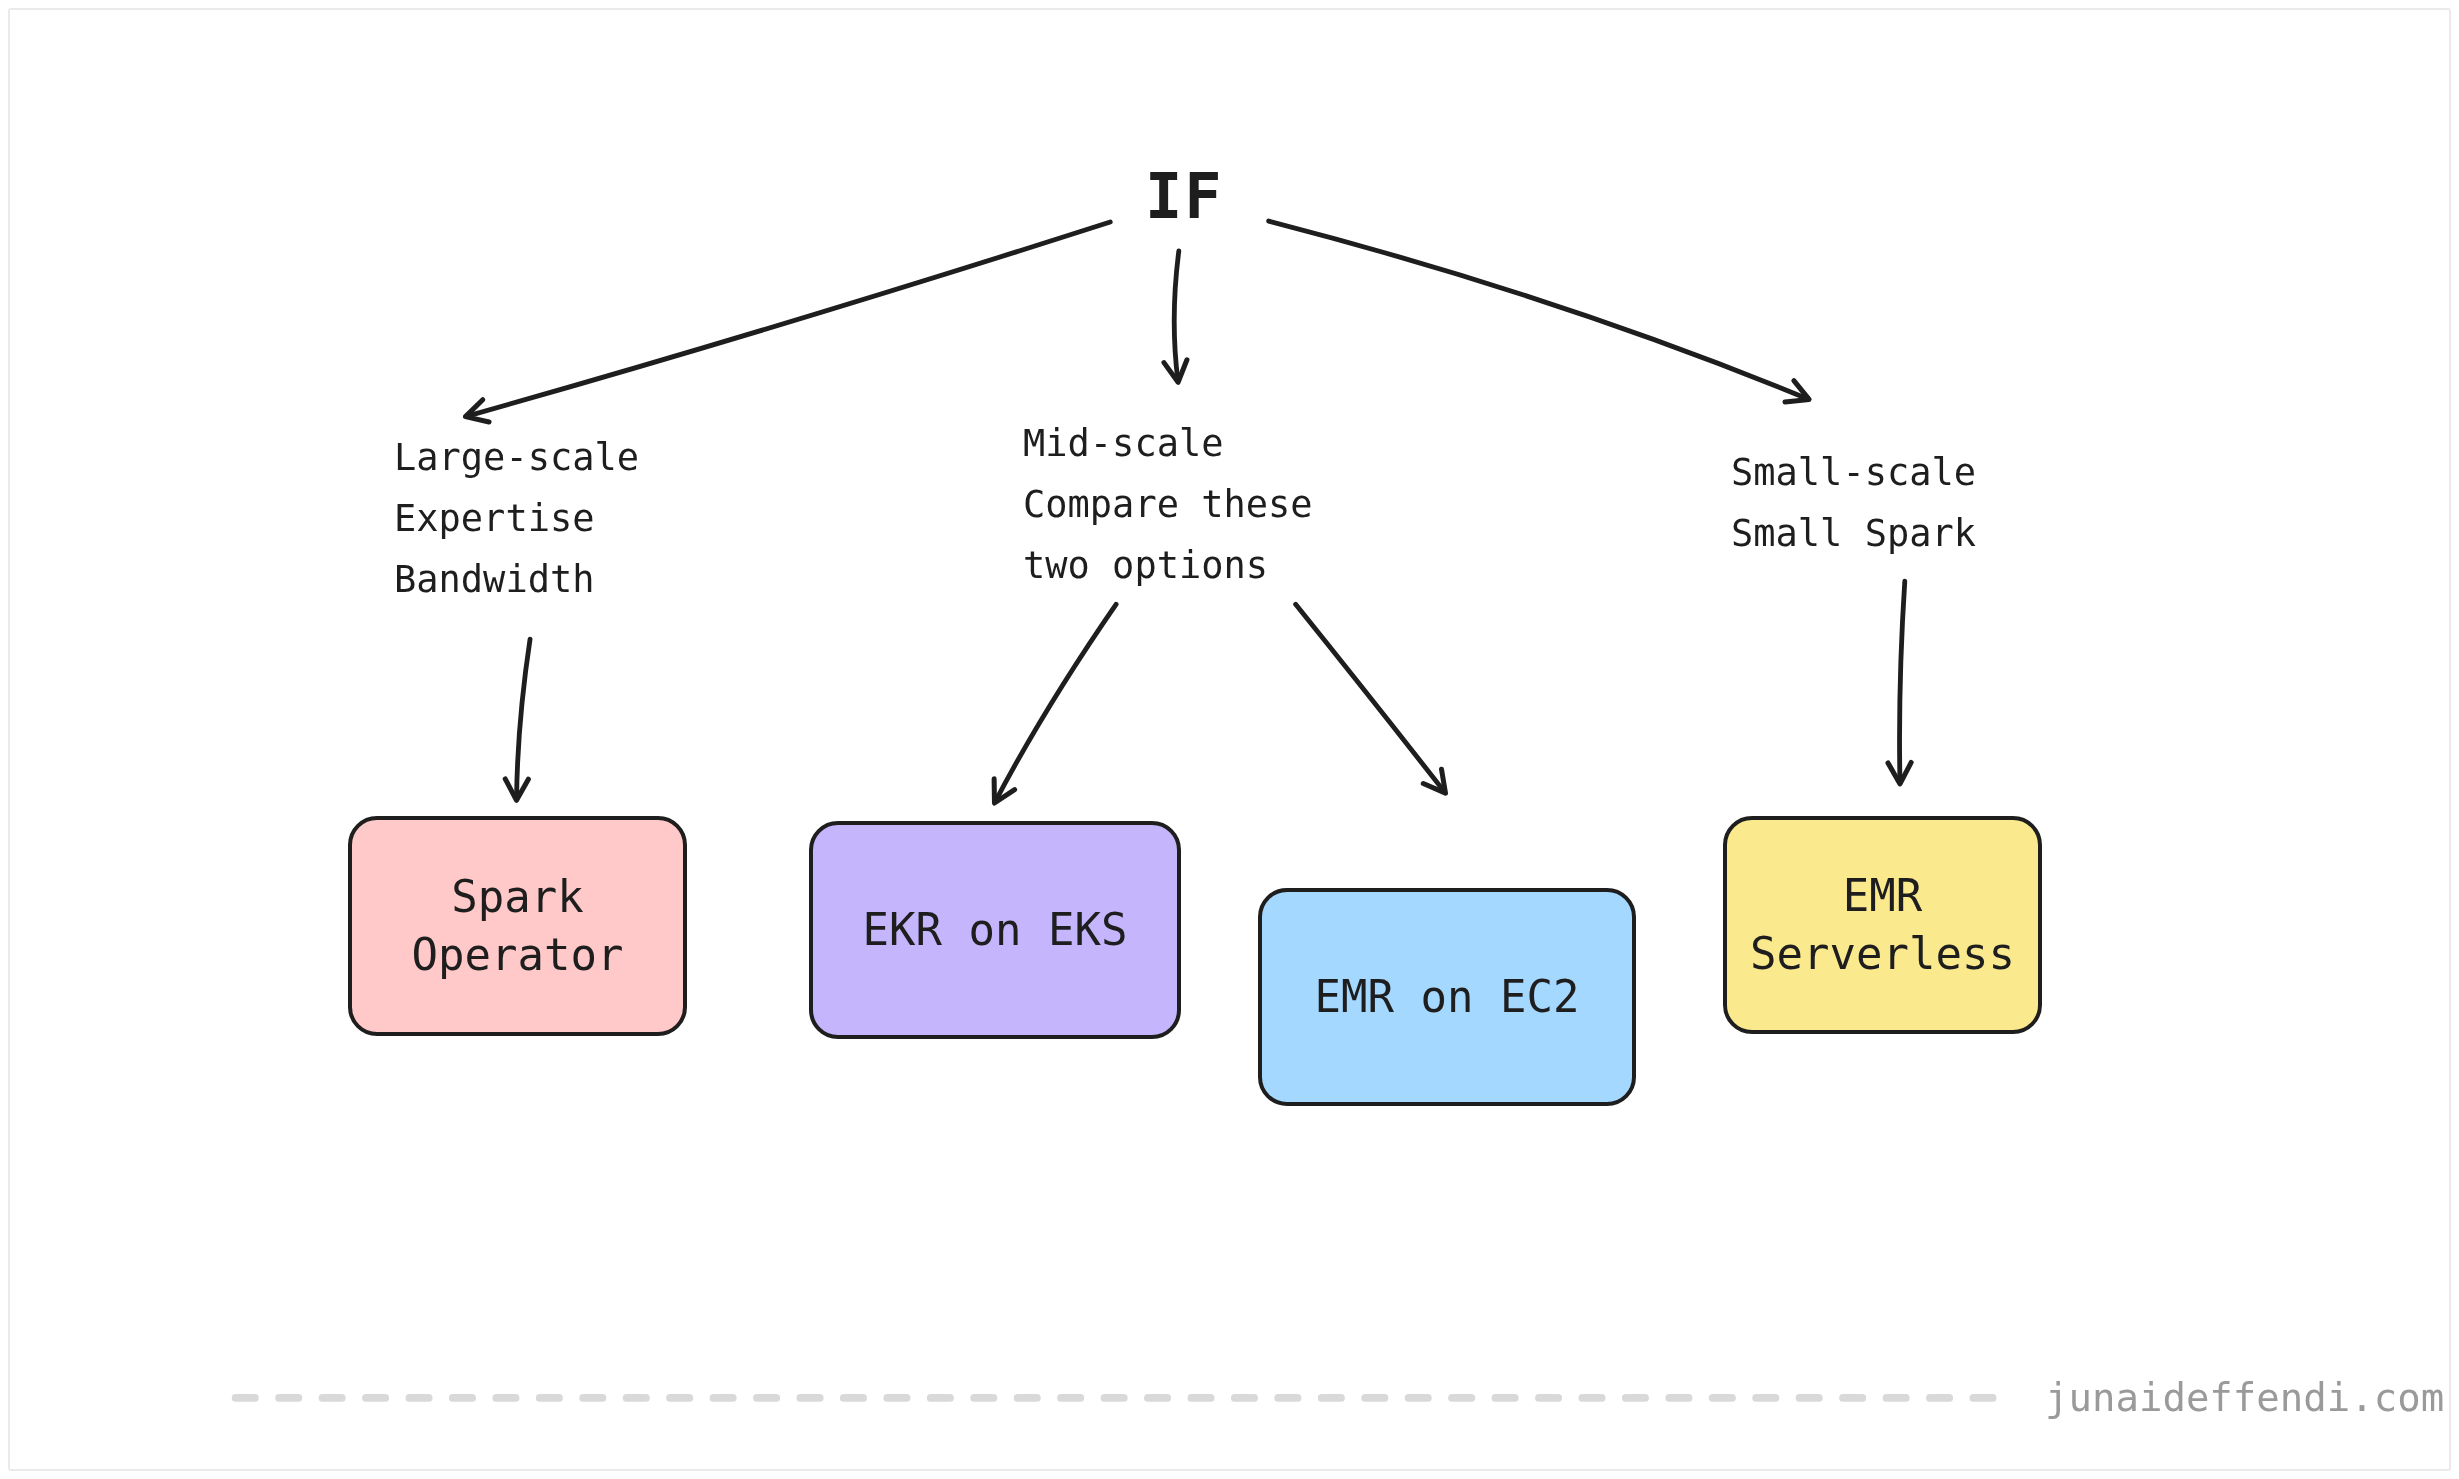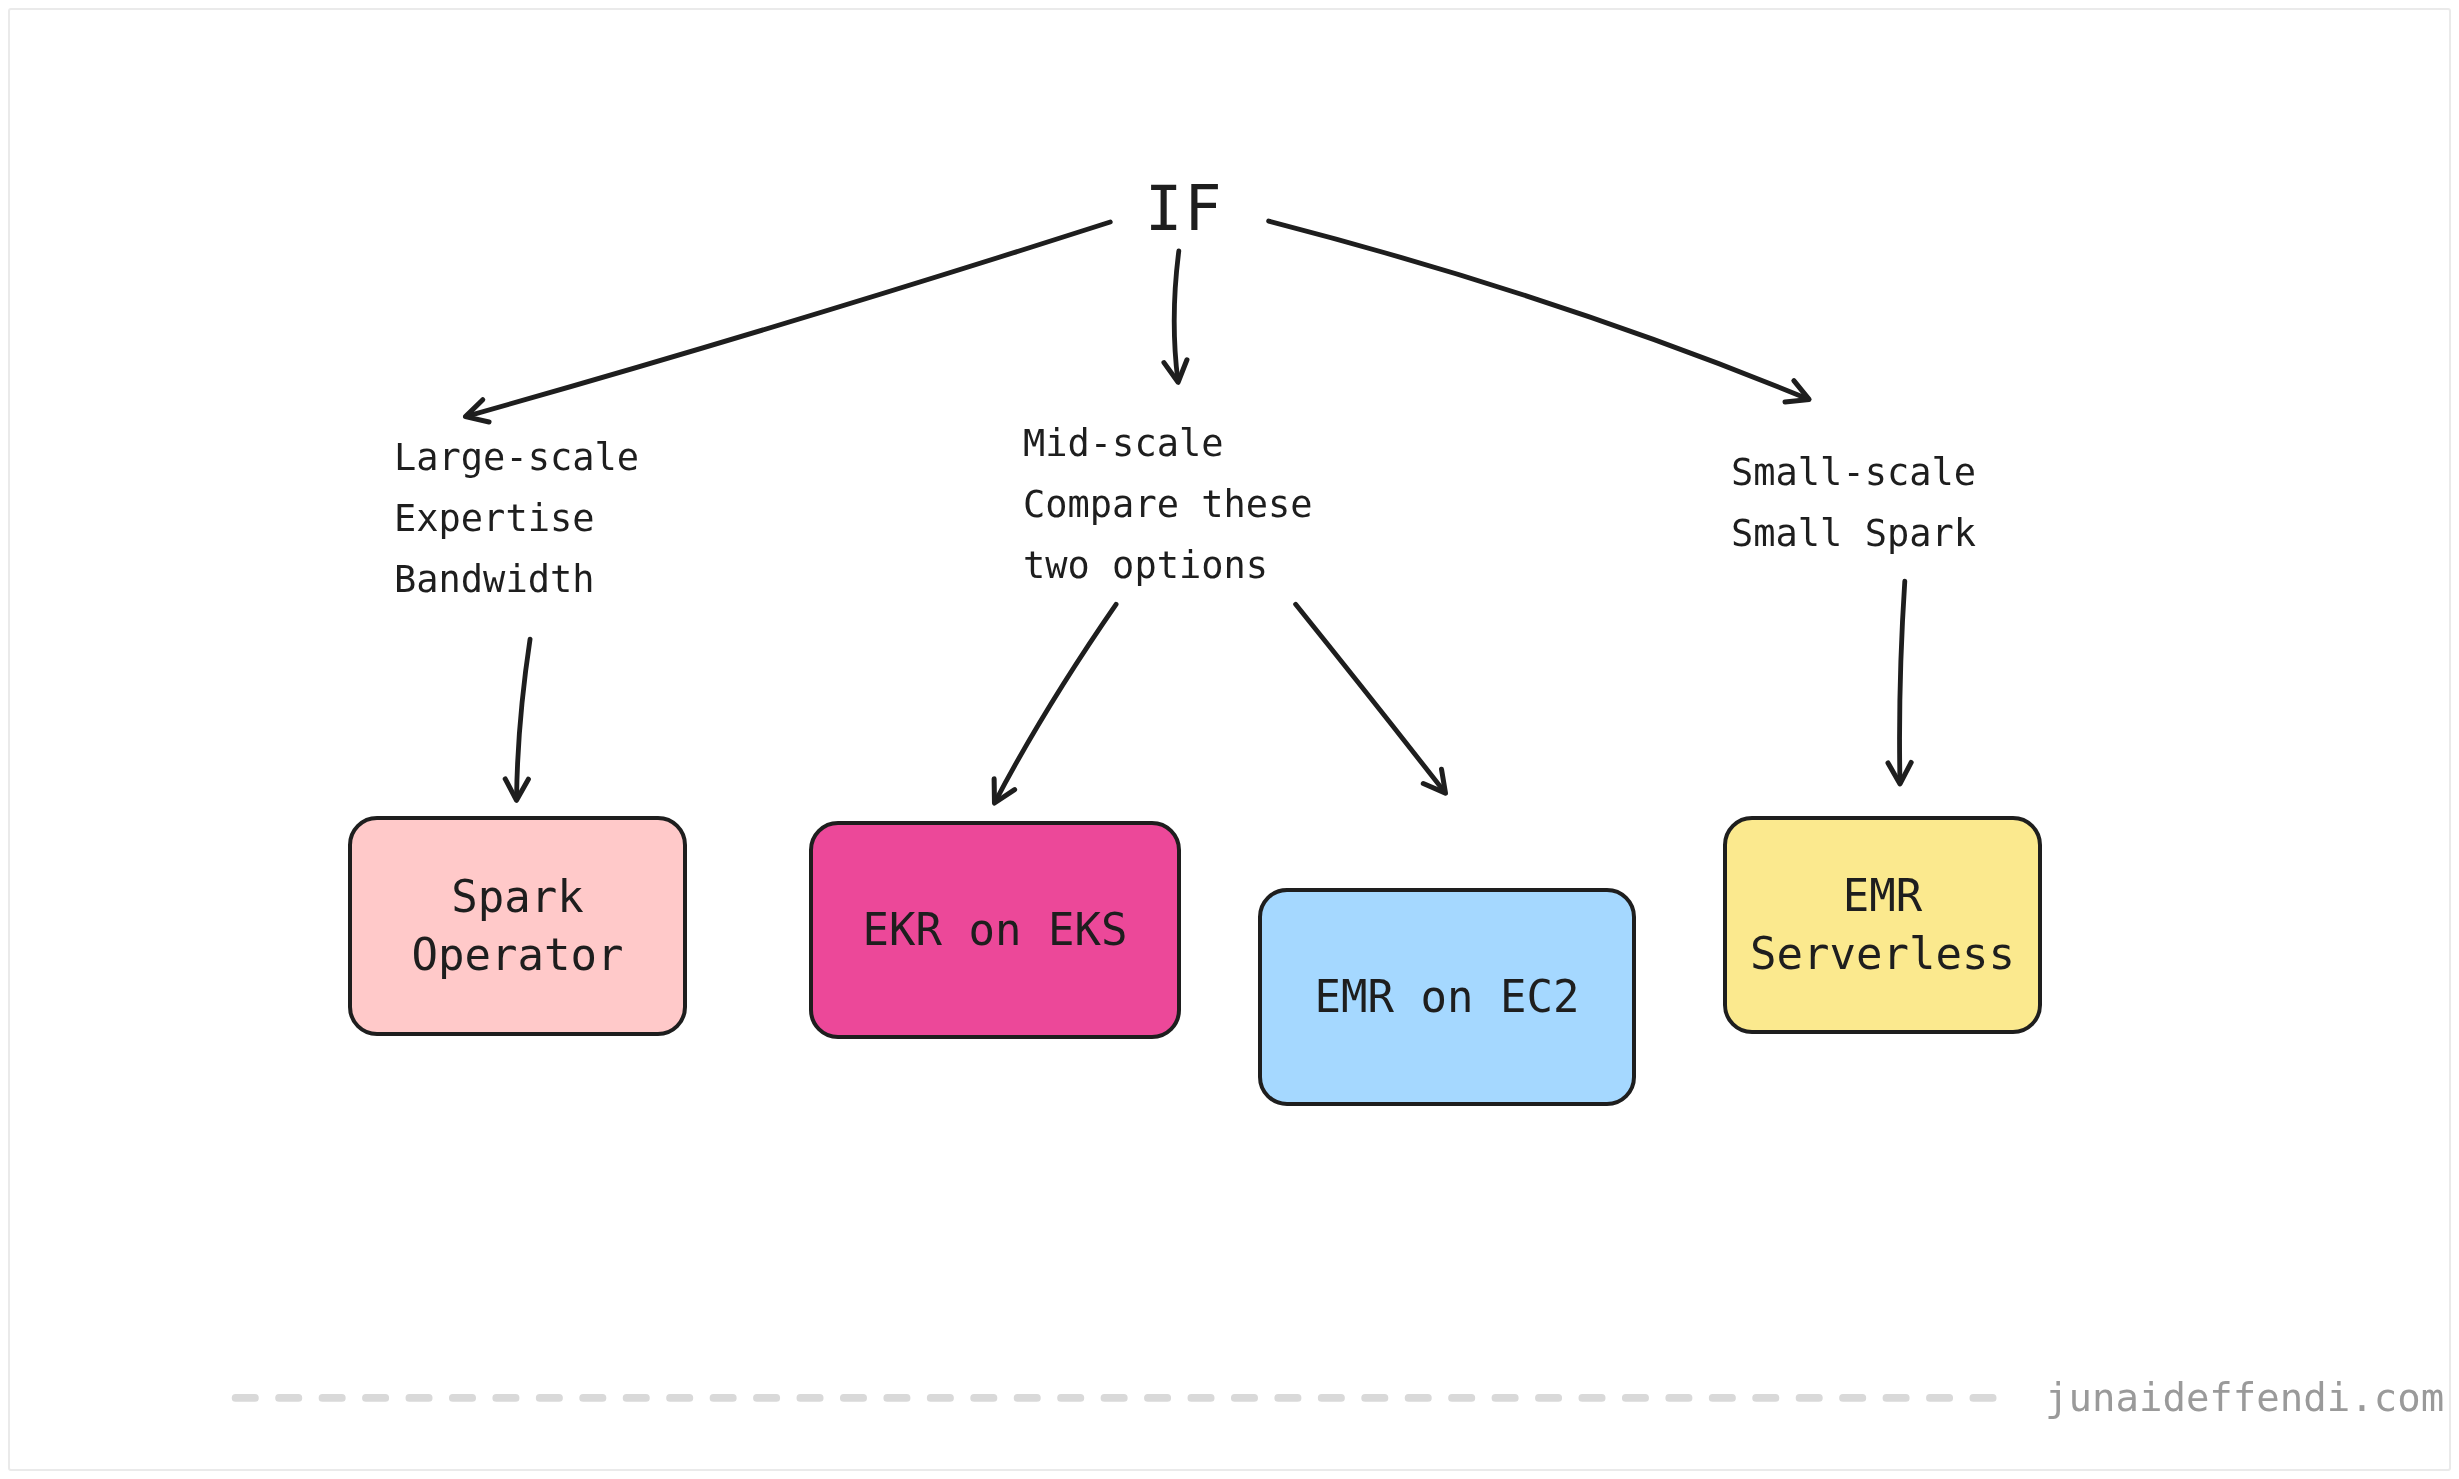--- a/index.html
+++ b/index.html
@@ -20,23 +20,23 @@
     pointer-events: none;
   }
   .arrow-layer {
     position: absolute;
     left: 0; top: 0;
     width: 2459px; height: 1479px;
   }
   .root-label {
     position: absolute;
     left: 1145px;
-    top: 172px;
+    top: 160px;
     font-size: 62px;
-    font-weight: 400;
+    font-weight: 700;
     letter-spacing: 1.9px;
     white-space: pre;
   }
   .cond {
     position: absolute;
     font-size: 37px;
     line-height: 61px;
     font-weight: 500;
     white-space: pre-line;
   }
@@ -107,21 +107,21 @@
 two options</div>
 
   <div class="cond cond-small">Small-scale
 Small Spark</div>
 
   <div class="node node-spark" style="background: rgb(255, 201, 201);">
     <span>Spark
 Operator</span>
   </div>
 
-  <div class="node node-eks" style="background: #ec4899;">
+  <div class="node node-eks" style="background: #c4b5fd;">
     <span>EKR on EKS</span>
   </div>
 
   <div class="node node-ec2" style="background: rgb(165, 216, 255);">
     <span>EMR on EC2</span>
   </div>
 
   <div class="node node-srvls" style="background: rgb(251, 233, 142);">
     <span>EMR
 Serverless</span>

